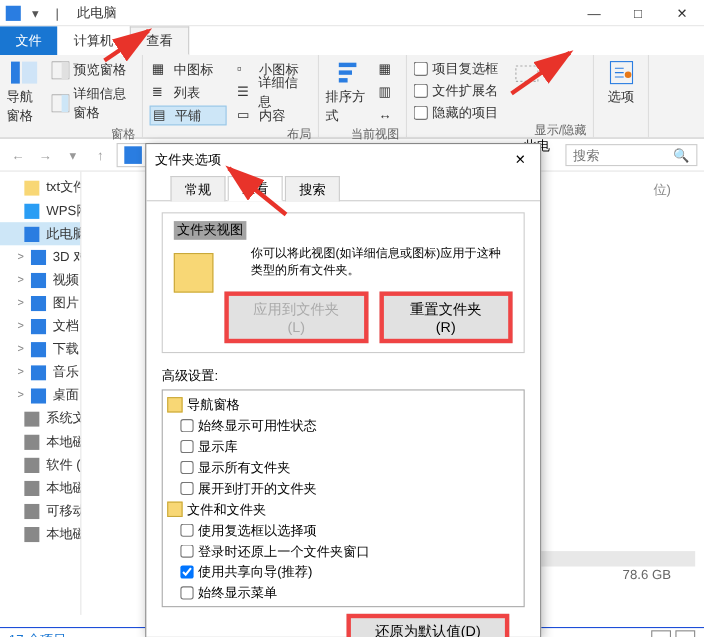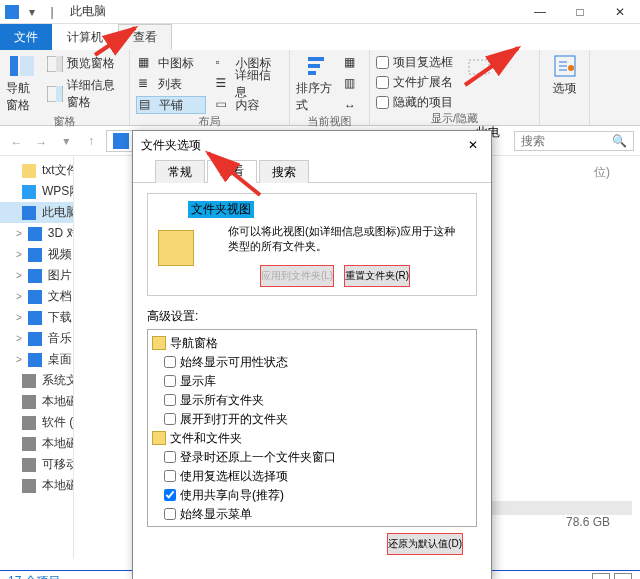--- a/index.html
+++ b/index.html
@@ -17,21 +17,21 @@
 
 .tabbar { height: 26px; display: flex; background: #fff; }
 .file-tab { background: #1976d2; color: #fff; padding: 0 14px; display: flex; align-items: center; }
 .tb-tab { padding: 0 14px; display: flex; align-items: center; color: #333; border: 1px solid transparent; }
 .tb-tab.sel { border: 1px solid #ccc; border-bottom: 1px solid #f3f3f3; background: #f3f3f3; }
 
 
 .ribbon { height: 76px; background: #f3f3f3; display: flex; border-bottom: 1px solid #ccc; }
 .group { border-right: 1px solid #ddd; padding: 4px 6px 0; display: flex; flex-direction: column; }
 .group-body { flex: 1; display: flex; gap: 6px; }
-.group-label { text-align: center; color: #666; font-size: 11px; padding-bottom: 2px; }
+.group-label { text-align: right; color: #666; font-size: 11px; padding-bottom: 2px; }
 .btn-lg { width: 40px; display: flex; flex-direction: column; align-items: center; gap: 2px; color: #333; }
 .btn-lg .ico { width: 24px; height: 24px; }
 .stack { display: flex; flex-direction: column; gap: 3px; }
 .btn-sm { display: flex; align-items: center; gap: 4px; color: #333; padding: 1px 2px; }
 .btn-sm .ico { width: 16px; height: 16px; }
 .btn-sm.sel { background: #cde6f7; border: 1px solid #9bc7e6; }
 .chk { display: flex; align-items: center; gap: 4px; color: #333; }
 .chk input { width: 13px; height: 13px; }
 
 
@@ -56,26 +56,26 @@
 
 .dialog { position: absolute; left: 132px; top: 130px; width: 360px; height: 450px; background: #fff; border: 1px solid #888; box-shadow: 2px 2px 10px rgba(0,0,0,.3); display: flex; flex-direction: column; }
 .dlg-title { height: 28px; display: flex; align-items: center; padding: 0 8px; }
 .dlg-title .spacer { flex: 1; }
 .dlg-close { width: 20px; text-align: center; }
 .dlg-tabs { display: flex; height: 24px; border-bottom: 1px solid #ccc; padding-left: 22px; }
 .dlg-tab { padding: 0 12px; display: flex; align-items: center; border: 1px solid #ccc; border-bottom: none; margin-right: 2px; background: #f0f0f0; position: relative; top: 1px; }
 .dlg-tab.sel { background: #fff; border-bottom: 1px solid #fff; }
 .dlg-body { flex: 1; padding: 10px 14px; overflow: hidden; }
 .fieldset { border: 1px solid #ccc; padding: 8px 10px; }
-.fieldset .legend { font-size: 12px; background: #0ea5e9; padding: 0 3px; margin-top: -16px; margin-bottom: 6px; display: inline-block; margin-left: 30px; }
+.fieldset .legend { font-size: 12px; background: #a3a3a3; padding: 0 3px; margin-top: -16px; margin-bottom: 6px; display: inline-block; }
 .fv-row { display: flex; gap: 10px; align-items: flex-start; }
 .folder-big { width: 36px; height: 36px; background: #f8d775; border: 1px solid #c9a83a; flex-shrink: 0; margin-top: 6px; }
 .fv-desc { font-size: 11px; line-height: 1.4; margin-left: 24px; }
 .fv-btns { display: flex; gap: 10px; margin-top: 10px; justify-content: center; }
-.dlg-btn { border: 1px solid #ef4444; background: #e1e1e1; padding: 3px 0; font-size: 10px; }
+.dlg-btn { border: 4px solid #ef4444; background: #e1e1e1; padding: 3px 22px; font-size: 13px; }
 .dlg-btn.disabled { color: #aaa; }
 .adv { margin-top: 12px; }
 .adv-label { margin-bottom: 4px; }
 .adv-list { border: 1px solid #aaa; height: 198px; overflow: hidden; padding: 4px; }
 .adv-item { display: flex; align-items: center; gap: 4px; padding: 1px 0 1px 12px; font-size: 11px; white-space: nowrap; }
 .adv-item.head { padding-left: 0; }
 .adv-item .fico { width: 14px; height: 14px; background: #f8d775; border: 1px solid #c9a83a; }
 .adv-item input { width: 12px; height: 12px; }
 .dlg-restore { text-align: right; padding: 6px 14px 0; }
 
@@ -479,25 +479,25 @@
           <div class="adv-item">
             <input type="checkbox" style="">
             <span>展开到打开的文件夹</span>
           </div>
           <div class="adv-item head">
             <span class="fico"></span>
             <span>文件和文件夹</span>
           </div>
           <div class="adv-item">
             <input type="checkbox" style="">
+            <span>使用复选框以选择项</span>
+          </div>
+          <div class="adv-item">
+            <input type="checkbox" style="">
             <span>登录时还原上一个文件夹窗口</span>
-          </div>
-          <div class="adv-item">
-            <input type="checkbox" style="">
-            <span>使用复选框以选择项</span>
           </div>
           <div class="adv-item">
             <input type="checkbox" checked="" style="">
             <span>使用共享向导(推荐)</span>
           </div>
           <div class="adv-item">
             <input type="checkbox" style="">
             <span>始终显示菜单</span>
           </div>
           <div class="adv-item">

